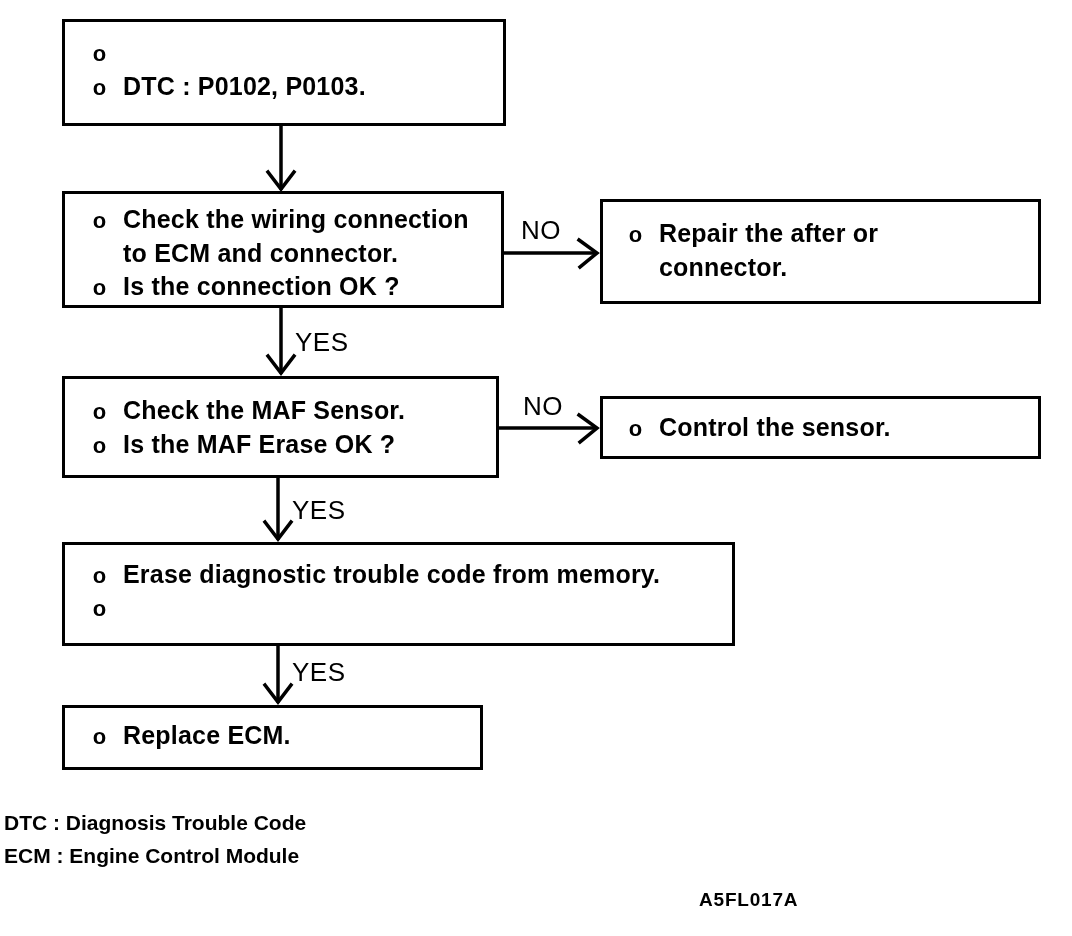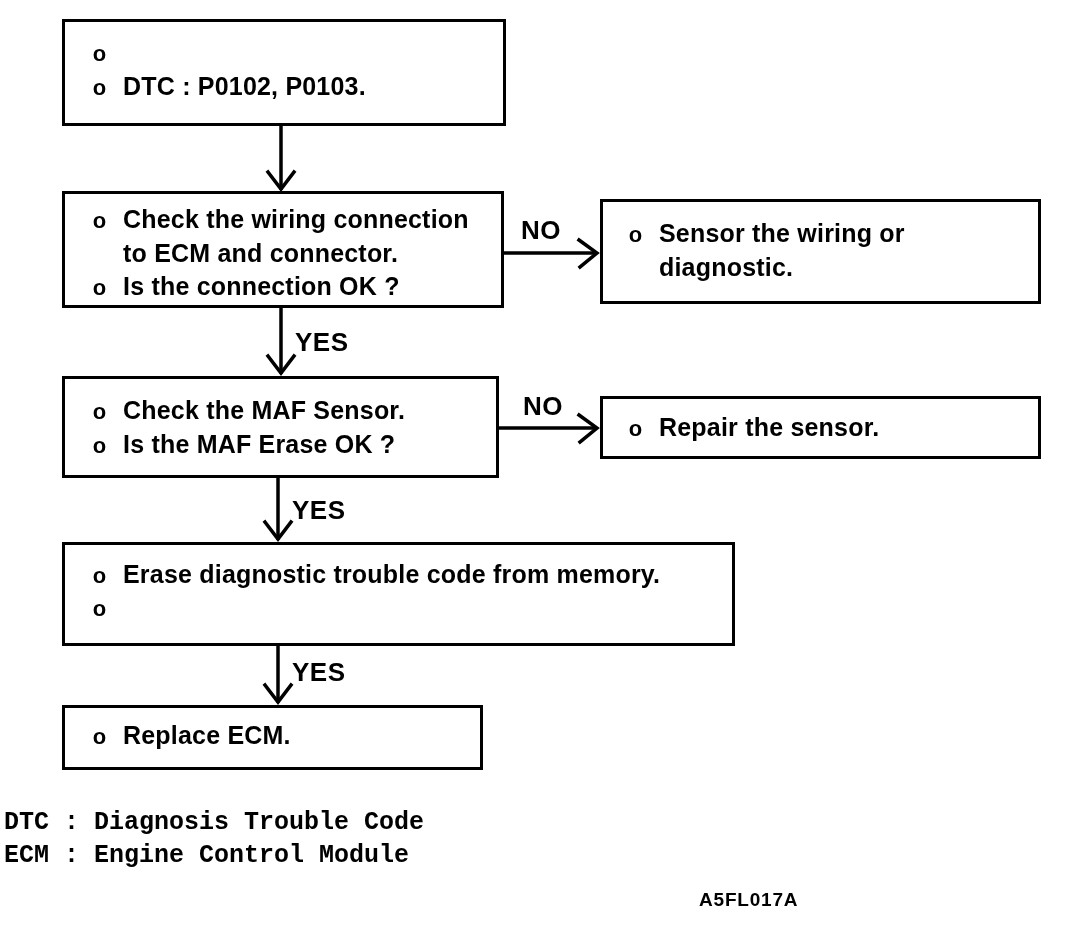--- a/index.html
+++ b/index.html
@@ -41,21 +41,21 @@
     display: inline-block;
     width: 21px;
     margin-right: 13px;
     flex-shrink: 0;
     text-align: center;
     font-size: 22px;
   }
   .edge-label {
     position: absolute;
     font-size: 26px;
-    font-weight: bold;
+    font-weight: normal;
     letter-spacing: 0.5px;
     white-space: nowrap;
   }
   
   #box-start        { left: 62px;  top: 19px;  width: 444px; height: 107px; padding: 15px 0 0 24px; }
   #box-check-wiring { left: 62px;  top: 191px; width: 442px; height: 117px; padding: 9px 0 0 24px; }
   #box-repair-wiring{ left: 600px; top: 199px; width: 441px; height: 105px; padding: 15px 0 0 22px; }
   #box-check-maf    { left: 62px;  top: 376px; width: 437px; height: 102px; padding: 15px 0 0 24px; }
   #box-repair-sensor{ left: 600px; top: 396px; width: 441px; height: 63px;  padding: 12px 0 0 22px; }
   #box-erase-dtc    { left: 62px;  top: 542px; width: 673px; height: 104px; padding: 13px 0 0 24px; }
@@ -63,25 +63,24 @@
   
   #label-no-1  { left: 521px; top: 215px; }
   #label-yes-1 { left: 295px; top: 327px; }
   #label-no-2  { left: 523px; top: 391px; }
   #label-yes-2 { left: 292px; top: 495px; }
   #label-yes-3 { left: 292px; top: 657px; }
   
   #legend {
     position: absolute;
     left: 4px; top: 806px;
-    font-size: 25px;
+    font-size: 21px;
     font-weight: bold;
     line-height: 33px;
     white-space: nowrap;
-    font-family: Liberation Mono, monospace;
   }
   #figure-code {
     position: absolute;
     left: 699px; top: 889px;
     font-size: 19px;
     font-weight: bold;
     letter-spacing: 0.8px;
   }
 </style>
 </head>
@@ -137,43 +136,43 @@
     </div>
     <div class="line">
       <span class="bullet">o</span>
       <span class="txt">Is the connection OK ?</span>
     </div>
   </div>
 
   <div class="box" id="box-repair-wiring">
     <div class="line">
       <span class="bullet">o</span>
-      <span class="txt">Sensor the wiring or</span>
+      <span class="txt">Repair the after or</span>
     </div>
     <div class="line">
       <span class="bullet"></span>
-      <span class="txt">diagnostic.</span>
+      <span class="txt">connector.</span>
     </div>
   </div>
 
   <div class="box" id="box-check-maf">
     <div class="line">
       <span class="bullet">o</span>
       <span class="txt">Check the MAF Sensor.</span>
     </div>
     <div class="line">
       <span class="bullet">o</span>
       <span class="txt">Is the MAF Erase OK ?</span>
     </div>
   </div>
 
   <div class="box" id="box-repair-sensor">
     <div class="line">
       <span class="bullet">o</span>
-      <span class="txt">Repair the sensor.</span>
+      <span class="txt">Control the sensor.</span>
     </div>
   </div>
 
   <div class="box" id="box-erase-dtc">
     <div class="line">
       <span class="bullet">o</span>
       <span class="txt">Erase diagnostic trouble code from memory.</span>
     </div>
     <div class="line">
       <span class="bullet">o</span>

